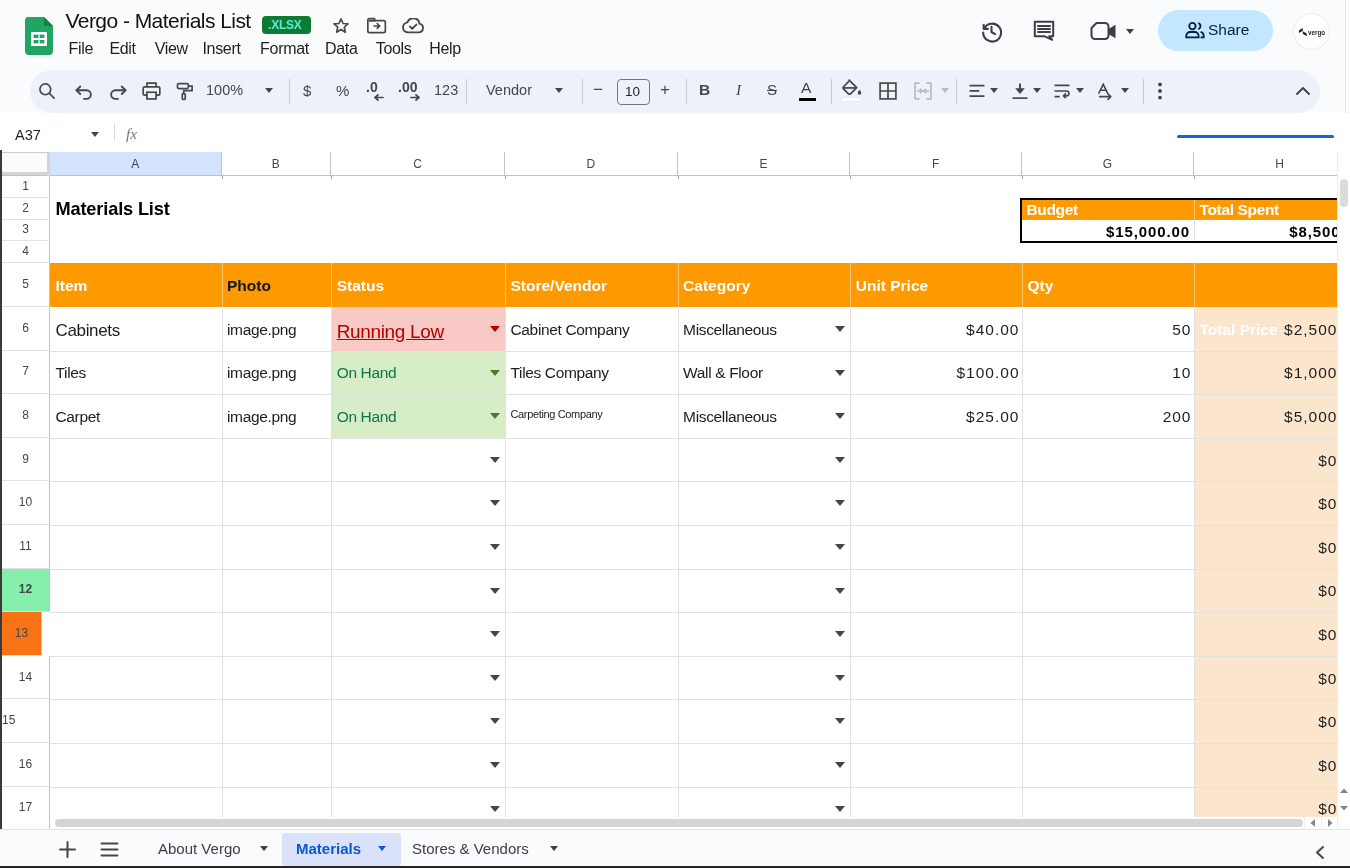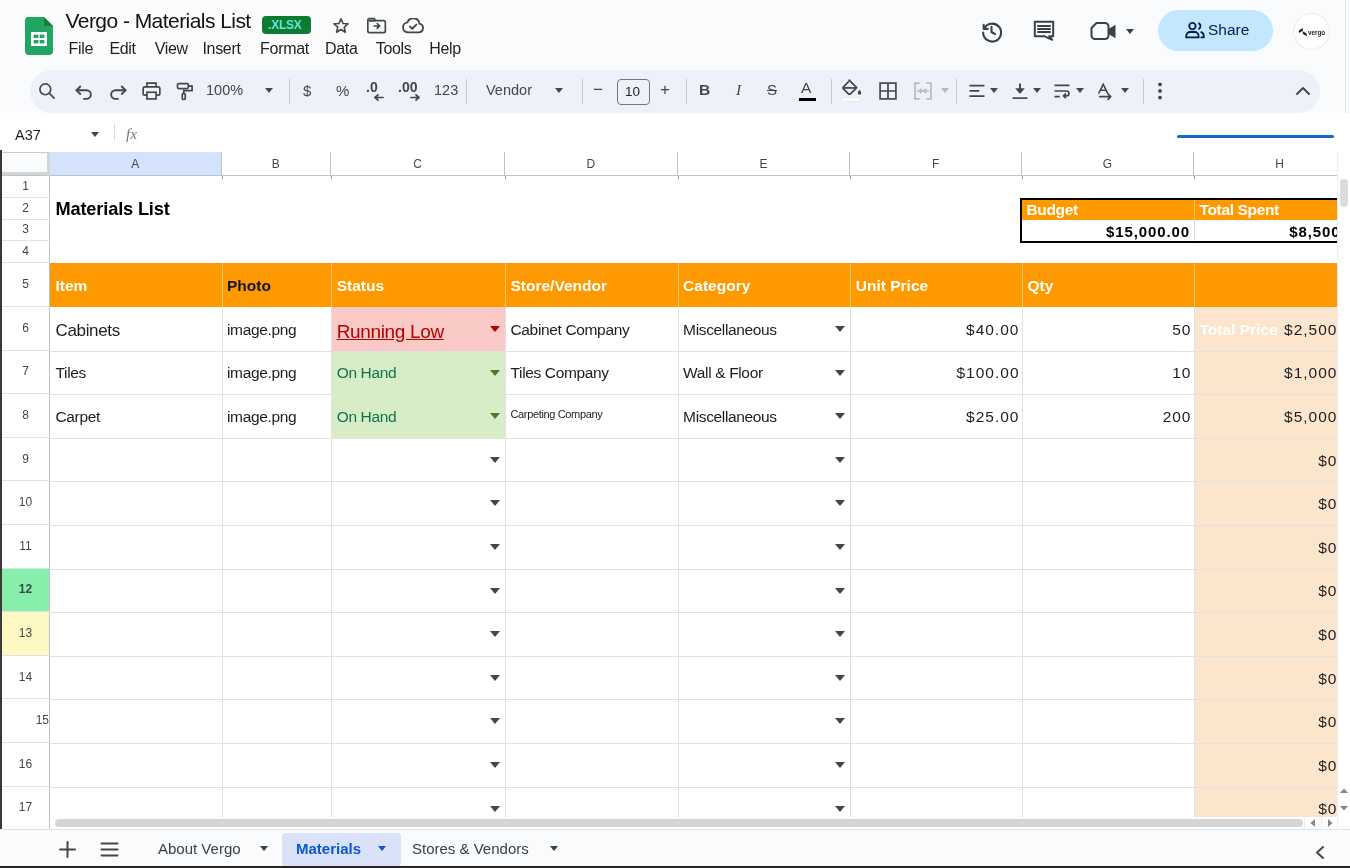--- a/index.html
+++ b/index.html
@@ -242,28 +242,28 @@
     </div>
 <div class="ab" style="left:0;top:329.4px;width:48px;height:43.60000000000002px;background:#fff;border-right:1px solid #c0c3c6;border-bottom:1px solid #e1e1e1;box-sizing:border-box;">
       <div style="text-align:center;font-size:12px;color:#40474d;margin-top:13.800000000000011px;">10</div>
     </div>
 <div class="ab" style="left:0;top:373px;width:48px;height:43.60000000000002px;background:#fff;border-right:1px solid #c0c3c6;border-bottom:1px solid #e1e1e1;box-sizing:border-box;">
       <div style="text-align:center;font-size:12px;color:#40474d;margin-top:13.800000000000011px;">11</div>
     </div>
 <div class="ab" style="left:0;top:416.6px;width:48px;height:43.60000000000002px;background:#86efac;border-right:1px solid #c0c3c6;border-bottom:1px solid #e1e1e1;box-sizing:border-box;font-weight:bold;">
       <div style="text-align:center;font-size:12px;color:#40474d;margin-top:13.800000000000011px;">12</div>
     </div>
-<div class="ab" style="left:0;top:460.20000000000005px;width:48px;height:43.59999999999991px;background:#fef9c3;border-right:1px solid #c0c3c6;border-bottom:1px solid #e1e1e1;box-sizing:border-box;">
+<div class="ab" style="left:0;top:460.20000000000005px;width:40px;height:43.59999999999991px;background:#f97316;border-right:1px solid #c0c3c6;border-bottom:1px solid #e1e1e1;box-sizing:border-box;">
       <div style="text-align:center;font-size:12px;color:#40474d;margin-top:13.799999999999955px;">13</div>
     </div>
 <div class="ab" style="left:0;top:503.79999999999995px;width:48px;height:43.60000000000002px;background:#fff;border-right:1px solid #c0c3c6;border-bottom:1px solid #e1e1e1;box-sizing:border-box;">
       <div style="text-align:center;font-size:12px;color:#40474d;margin-top:13.800000000000011px;">14</div>
     </div>
 <div class="ab" style="left:0;top:547.4px;width:48px;height:43.60000000000002px;background:#fff;border-right:1px solid #c0c3c6;border-bottom:1px solid #e1e1e1;box-sizing:border-box;">
-      <div style="text-align:right;font-size:12px;color:#40474d;margin-top:13.800000000000011px;">15</div>
+      <div style="text-align:left;font-size:12px;color:#40474d;margin-top:13.800000000000011px;">15</div>
     </div>
 <div class="ab" style="left:0;top:591px;width:48px;height:43.60000000000002px;background:#fff;border-right:1px solid #c0c3c6;border-bottom:1px solid #e1e1e1;box-sizing:border-box;">
       <div style="text-align:center;font-size:12px;color:#40474d;margin-top:13.800000000000011px;">16</div>
     </div>
 <div class="ab" style="left:0;top:634.6px;width:48px;height:43.60000000000002px;background:#fff;border-right:1px solid #c0c3c6;border-bottom:1px solid #e1e1e1;box-sizing:border-box;">
       <div style="text-align:center;font-size:12px;color:#40474d;margin-top:13.800000000000011px;">17</div>
     </div>
 <div class="ab" style="left:48px;top:111px;width:1302px;height:44px;background:#ff9900;"></div>
 <div class="ab" style="left:1192px;top:155px;width:158px;height:522px;background:#fce5cd;"></div>
 <div class="ab" style="left:329.2px;top:155px;width:173.8px;height:43.60000000000002px;background:#f9c9c5;"></div>

